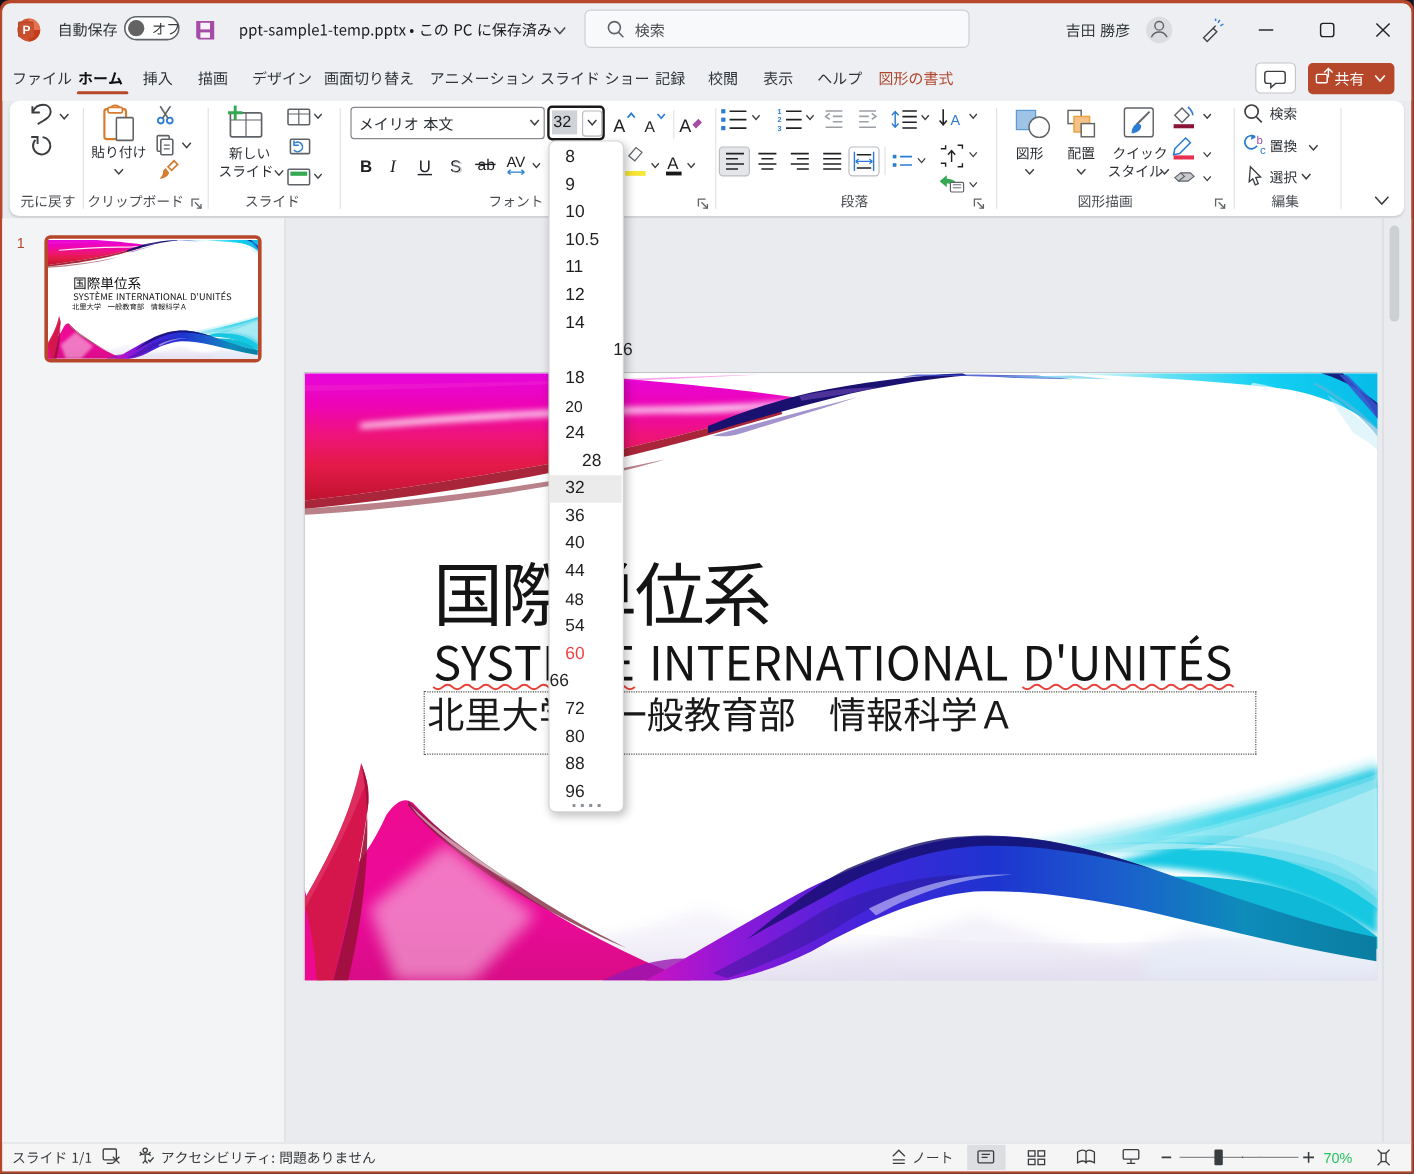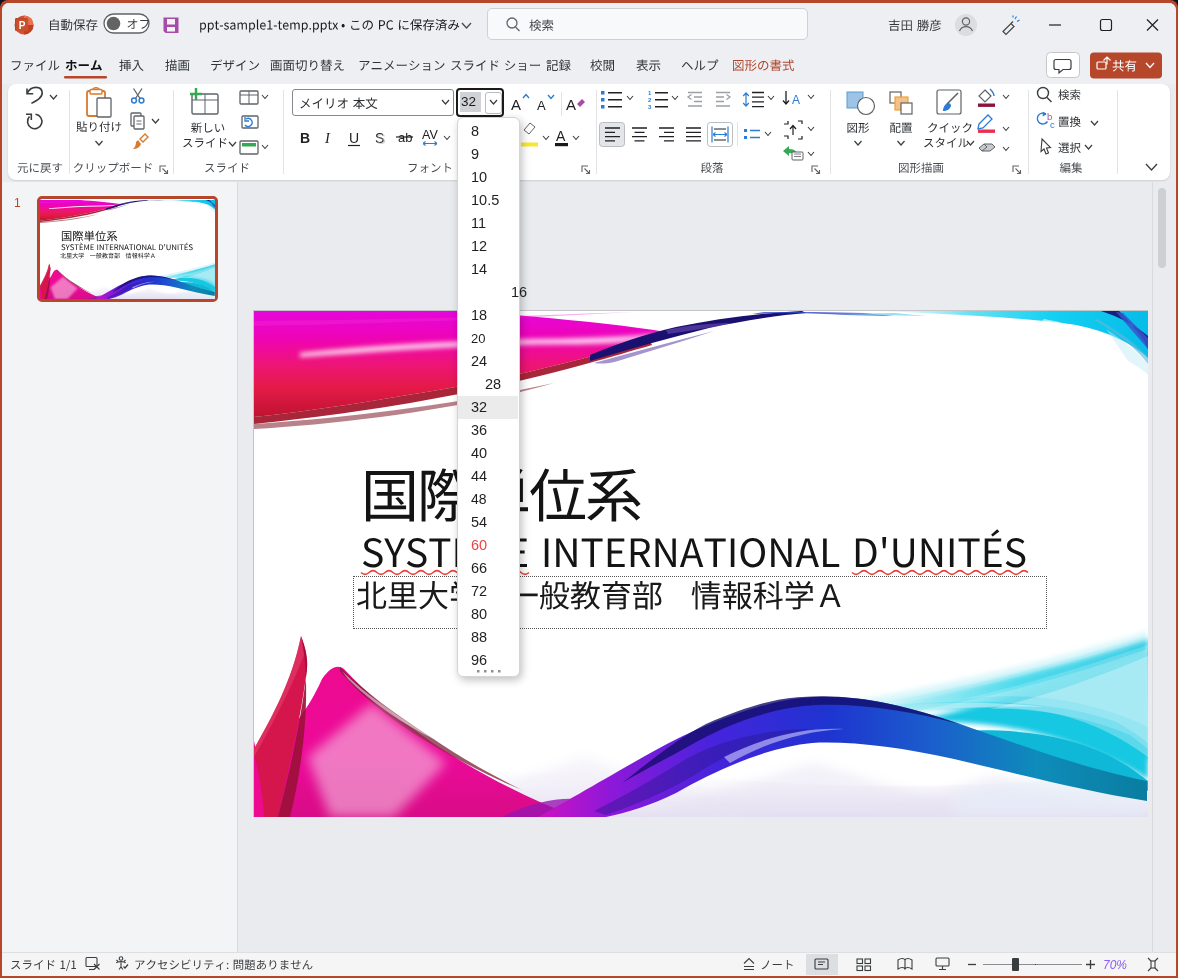--- a/index.html
+++ b/index.html
@@ -594,28 +594,28 @@
   <div class="abs" style="left:458px;top:327px;width:60px;height:23px;font-size:13px;color:#1f1f1f;line-height:23px;padding-left:13px;">20</div>
   <div class="abs" style="left:458px;top:350px;width:60px;height:23px;font-size:14.5px;color:#1f1f1f;line-height:23px;padding-left:13px;">24</div>
   <div class="abs" style="left:458px;top:373px;width:60px;height:23px;font-size:14.5px;color:#1f1f1f;line-height:23px;padding-left:27px;">28</div>
   <div class="abs" style="left:458px;top:396px;width:60px;height:23px;background:#ebebeb;font-size:14.5px;color:#1f1f1f;line-height:23px;padding-left:13px;">32</div>
   <div class="abs" style="left:458px;top:419px;width:60px;height:23px;font-size:14.5px;color:#1f1f1f;line-height:23px;padding-left:13px;">36</div>
   <div class="abs" style="left:458px;top:442px;width:60px;height:23px;font-size:14.5px;color:#1f1f1f;line-height:23px;padding-left:13px;">40</div>
   <div class="abs" style="left:458px;top:465px;width:60px;height:23px;font-size:14.5px;color:#1f1f1f;line-height:23px;padding-left:13px;">44</div>
   <div class="abs" style="left:458px;top:488px;width:60px;height:23px;font-size:14px;color:#1f1f1f;line-height:23px;padding-left:13px;">48</div>
   <div class="abs" style="left:458px;top:511px;width:60px;height:23px;font-size:14.5px;color:#1f1f1f;line-height:23px;padding-left:13px;">54</div>
   <div class="abs" style="left:458px;top:534px;width:60px;height:23px;font-size:14.5px;color:#ef4444;line-height:23px;padding-left:13px;">60</div>
-  <div class="abs" style="left:458px;top:557px;width:60px;height:23px;font-size:14.5px;color:#1f1f1f;line-height:23px;padding-left:13px;">66</div>
+  <div class="abs" style="left:458px;top:557px;width:60px;height:23px;font-size:14.5px;color:#1f1f1f;line-height:23px;">66</div>
   <div class="abs" style="left:458px;top:580px;width:60px;height:23px;font-size:14.5px;color:#1f1f1f;line-height:23px;padding-left:13px;">72</div>
   <div class="abs" style="left:458px;top:603px;width:60px;height:23px;font-size:14.5px;color:#1f1f1f;line-height:23px;padding-left:13px;">80</div>
   <div class="abs" style="left:458px;top:626px;width:60px;height:23px;font-size:14.5px;color:#1f1f1f;line-height:23px;padding-left:13px;">88</div>
   <div class="abs" style="left:458px;top:649px;width:60px;height:23px;font-size:14.5px;color:#1f1f1f;line-height:23px;padding-left:13px;">96</div>
   <svg class="abs" style="left:477px;top:669px;" width="26" height="6">
       <g fill="#8a8f98">
         <rect x="0" y="1" width="2.5" height="2.5"></rect>
         <rect x="7" y="1" width="2.5" height="2.5"></rect>
         <rect x="14" y="1" width="2.5" height="2.5"></rect>
         <rect x="21" y="1" width="2.5" height="2.5"></rect>
       </g>
     </svg>
 
-  <div class="abs" style="left:1103px;top:958px;font-size:12px;color:#8b5cf6;font-style:italic;">70%</div>
+  <div class="abs" style="left:1103px;top:958px;font-size:12px;color:#22c55e;">70%</div>
 </div>
 
 </body></html>

